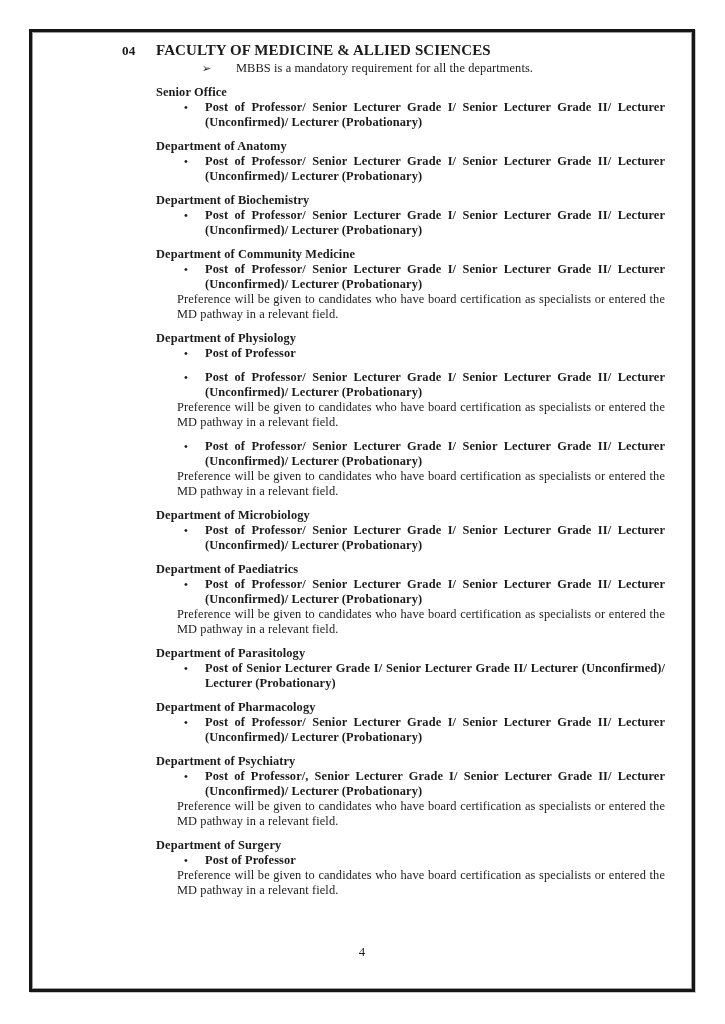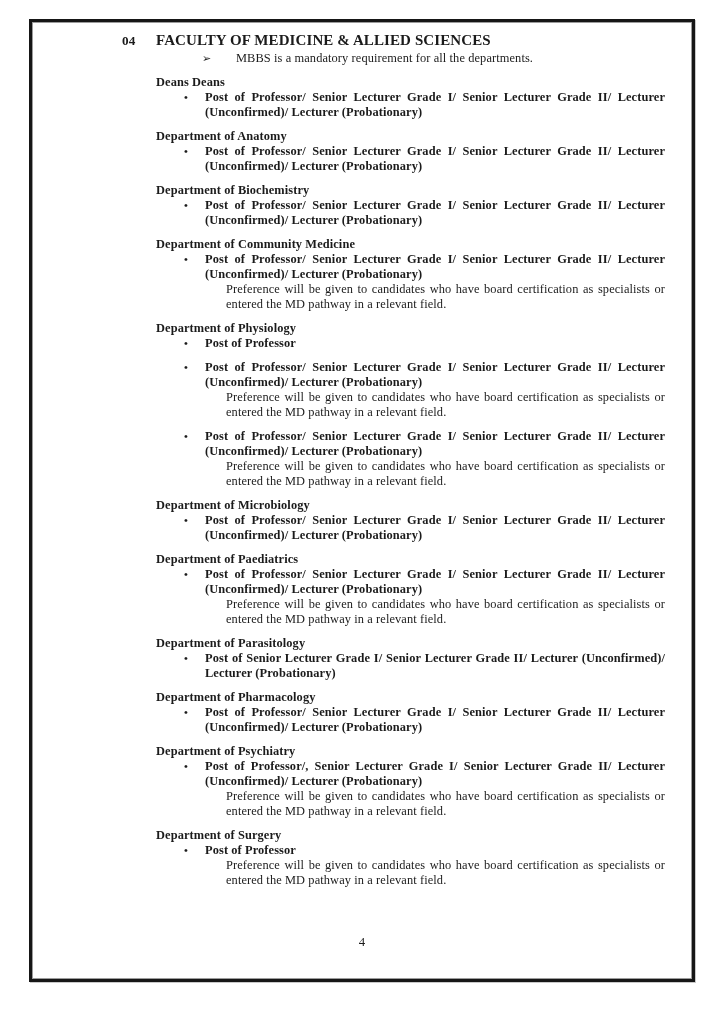--- a/index.html
+++ b/index.html
@@ -11,21 +11,21 @@
     position: relative;
     width: 725px;
     height: 1024px;
     font-family: "Liberation Serif", serif;
     color: #1b1b1b;
     overflow: hidden;
   }
   .frame {
     position: absolute;
     left: 29px;
-    top: 19px;
+    top: 29px;
     width: 666px;
     height: 963px;
     border: 3px solid #161616;
     box-sizing: border-box;
     box-shadow: 1px 1px 0 #c9c9c9;
   }
   .frame-inner {
     width: 100%;
     height: 100%;
     border: 1px solid #9c9c9c;
@@ -79,21 +79,21 @@
     flex: 0 0 21px;
     font-weight: bold;
     font-size: 11px;
   }
   .post {
     flex: 1;
     font-weight: bold;
     text-align: justify;
   }
   .pref-note {
-    margin-left: 70px;
+    margin-left: 21px;
     text-align: justify;
   }
   .page-num {
     position: absolute;
     left: 0;
     right: 0;
     bottom: 28px;
     text-align: center;
     font-size: 12.8px;
   }
@@ -110,21 +110,21 @@
         <div class="doc-title">FACULTY OF MEDICINE &amp; ALLIED SCIENCES</div>
       </div>
 
       <div class="note-row">
         <div class="arrow-bullet">➢</div>
         <div class="general-note">MBBS is a mandatory requirement for all the departments.</div>
       </div>
 
       <div id="sections-host">
   <div class="section">
-    <div class="dept-heading">Deans Deans</div>
+    <div class="dept-heading">Senior Office</div>
     <div class="bullet-row">
       <div class="bullet">•</div>
       <div class="post">Post of Professor/ Senior Lecturer Grade I/ Senior Lecturer Grade II/ Lecturer (Unconfirmed)/ Lecturer (Probationary)</div>
     </div>
 
   </div>
 
   <div class="section">
     <div class="dept-heading">Department of Anatomy</div>
     <div class="bullet-row">

